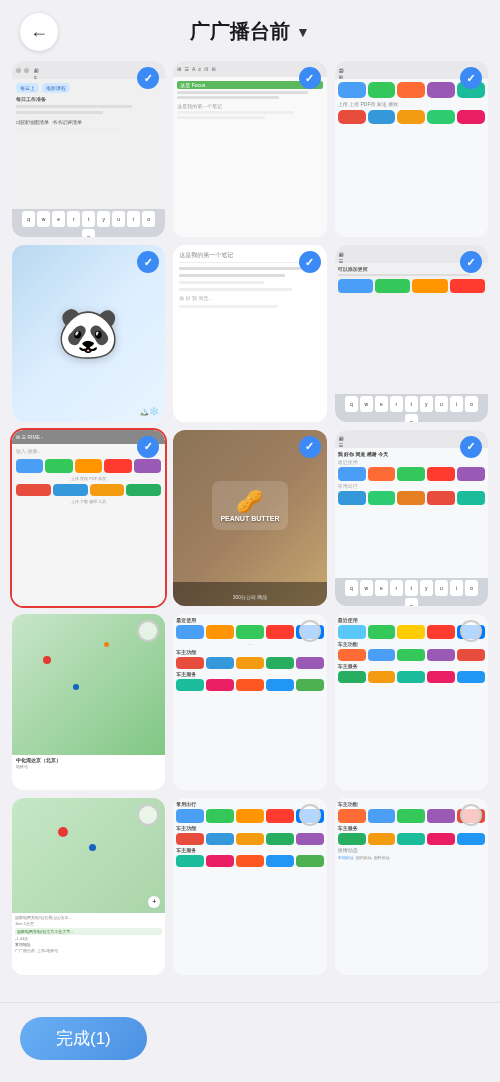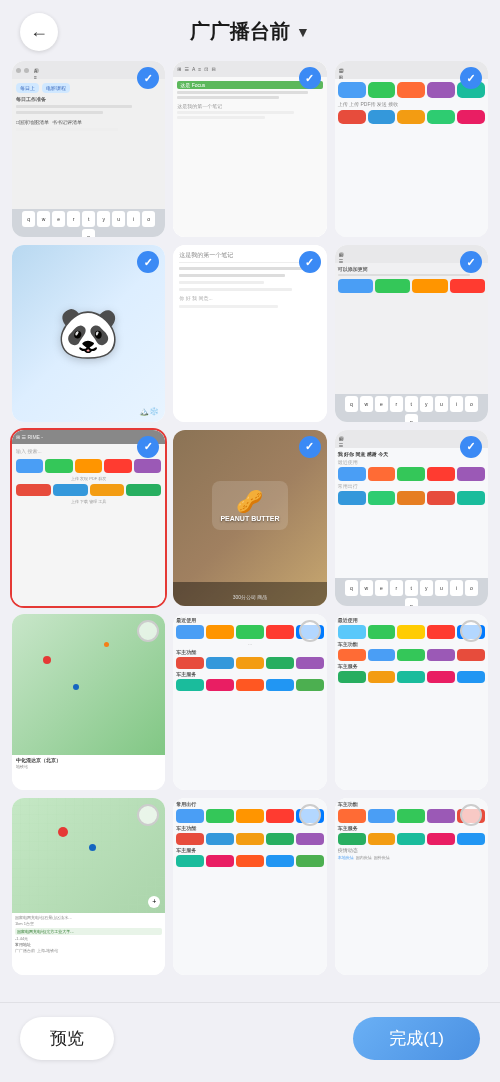--- a/index.html
+++ b/index.html
@@ -631,15 +631,14 @@
           </div>
         </div>
       </div>
     </div>
     <div class="check-circle"></div>
   </div>
 
 </div>
 
 <div class="bottom-bar">
-  <button class="preview-btn">预览</button>
   <button class="done-btn">完成(1)</button>
 </div>
 
 </body></html>

